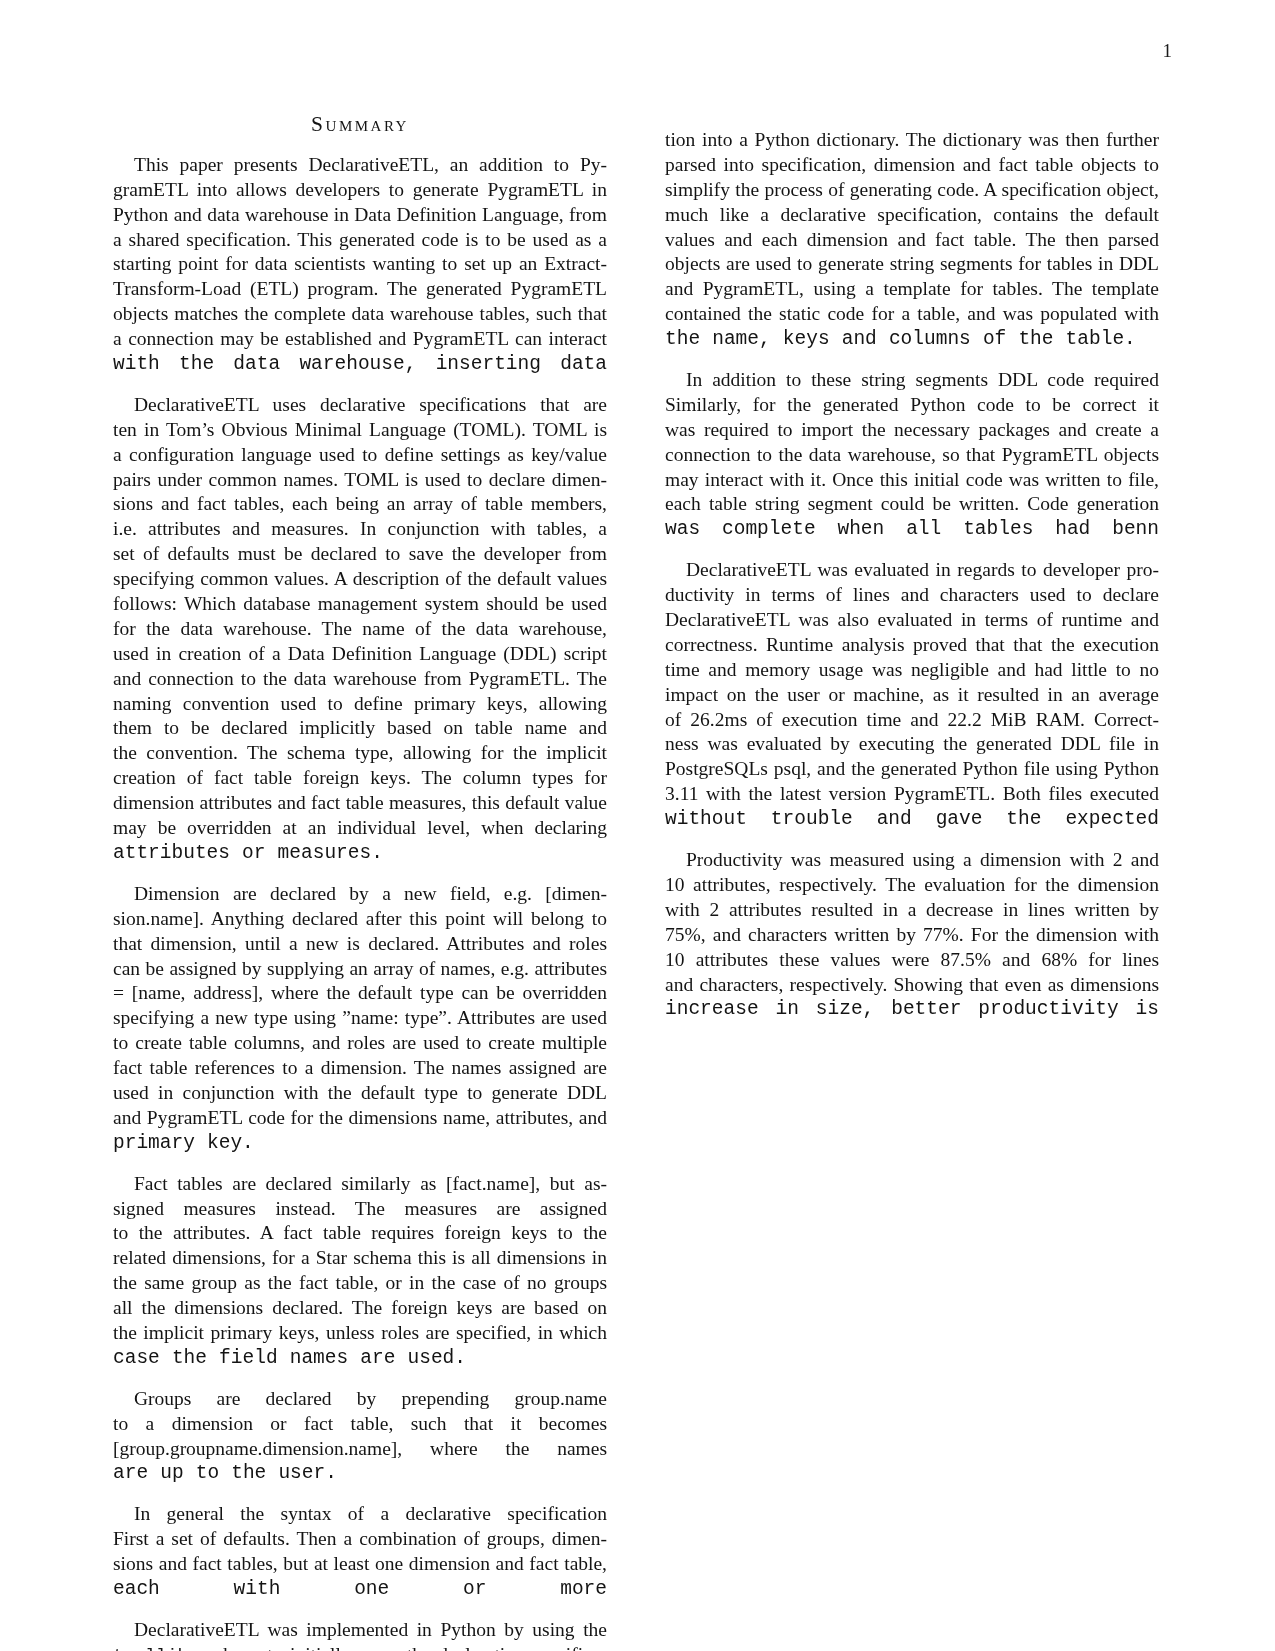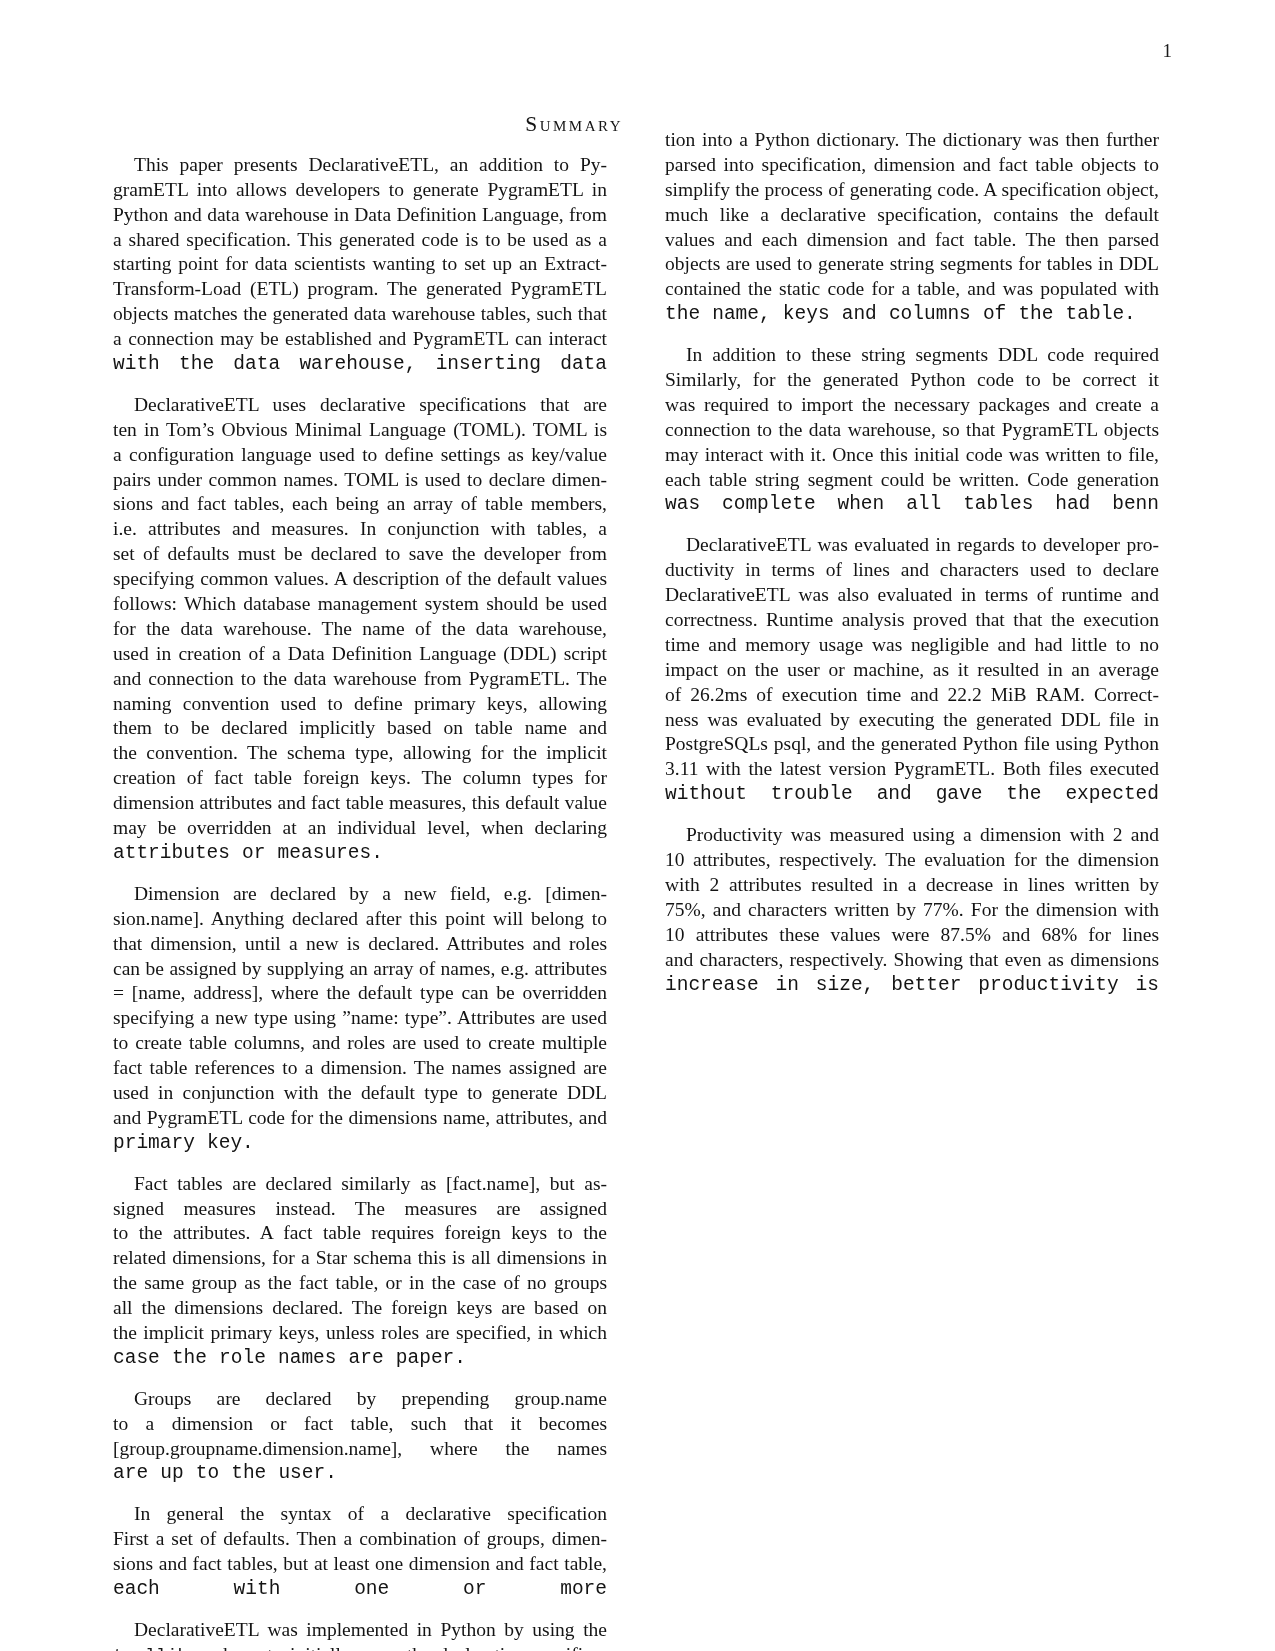--- a/index.html
+++ b/index.html
@@ -27,21 +27,21 @@
     position: absolute;
     top: 112px;
     width: 526px;
   }
   .column.left  { left: 97px; }
   .column.right { left: 649px; }
   .heading {
     font-variant: small-caps;
     font-size: 21.5px;
     letter-spacing: 2.5px;
-    text-align: right;
+    text-align: center;
     line-height: 24.9px;
     height: 24.9px;
     margin-bottom: 4.1px;
   }
   .para { margin: 16px; }
   .line {
     font-size: 19.5px;
     line-height: 24.9px;
     height: 24.9px;
     text-align: justify;
@@ -64,21 +64,21 @@
 
 <div class="column left">
   <div class="heading">Summary</div>
 <div class="para indent">
       <div class="line first">This paper presents DeclarativeETL, an addition to Py-</div>
       <div class="line">gramETL into allows developers to generate PygramETL in</div>
       <div class="line">Python and data warehouse in Data Definition Language, from</div>
       <div class="line">a shared specification. This generated code is to be used as a</div>
       <div class="line">starting point for data scientists wanting to set up an Extract-</div>
       <div class="line">Transform-Load (ETL) program. The generated PygramETL</div>
-      <div class="line">objects matches the generated data warehouse tables, such that</div>
+      <div class="line">objects matches the complete data warehouse tables, such that</div>
       <div class="line">a connection may be established and PygramETL can interact</div>
       <div class="line last">with the data warehouse, inserting data into tables.</div>
     </div>
     <div class="para indent">
       <div class="line first">DeclarativeETL uses declarative specifications that are writ-</div>
       <div class="line">ten in Tom’s Obvious Minimal Language (TOML). TOML is</div>
       <div class="line">a configuration language used to define settings as key/value</div>
       <div class="line">pairs under common names. TOML is used to declare dimen-</div>
       <div class="line">sions and fact tables, each being an array of table members,</div>
       <div class="line">i.e. attributes and measures. In conjunction with tables, a</div>
@@ -110,21 +110,21 @@
       <div class="line last">primary key.</div>
     </div>
     <div class="para indent">
       <div class="line first">Fact tables are declared similarly as [fact.name], but as-</div>
       <div class="line">signed measures instead. The measures are assigned identically</div>
       <div class="line">to the attributes. A fact table requires foreign keys to the</div>
       <div class="line">related dimensions, for a Star schema this is all dimensions in</div>
       <div class="line">the same group as the fact table, or in the case of no groups</div>
       <div class="line">all the dimensions declared. The foreign keys are based on</div>
       <div class="line">the implicit primary keys, unless roles are specified, in which</div>
-      <div class="line last">case the role names are paper.</div>
+      <div class="line last">case the field names are used.</div>
     </div>
     <div class="para indent">
       <div class="line first">Groups are declared by prepending group.name</div>
       <div class="line">to a dimension or fact table, such that it becomes</div>
       <div class="line">[group.<span class="it">groupname</span>.dimension.<span class="it">name</span>], where the names</div>
       <div class="line last">are up to the user.</div>
     </div>
     <div class="para indent">
       <div class="line first">In general the syntax of a declarative specification followed:</div>
       <div class="line">First a set of defaults. Then a combination of groups, dimen-</div>
@@ -138,20 +138,21 @@
   </div>
 
 <div class="column right">
     <div class="para">
       <div class="line first">tion into a Python dictionary. The dictionary was then further</div>
       <div class="line">parsed into specification, dimension and fact table objects to</div>
       <div class="line">simplify the process of generating code. A specification object,</div>
       <div class="line">much like a declarative specification, contains the default</div>
       <div class="line">values and each dimension and fact table. The then parsed</div>
       <div class="line">objects are used to generate string segments for tables in DDL</div>
+      <div class="line">and PygramETL, using a template for tables. The template</div>
       <div class="line">contained the static code for a table, and was populated with</div>
       <div class="line last">the name, keys and columns of the table.</div>
     </div>
     <div class="para indent">
       <div class="line first">In addition to these string segments DDL code required</div>
       <div class="line">Similarly, for the generated Python code to be correct it</div>
       <div class="line">was required to import the necessary packages and create a</div>
       <div class="line">connection to the data warehouse, so that PygramETL objects</div>
       <div class="line">may interact with it. Once this initial code was written to file,</div>
       <div class="line">each table string segment could be written. Code generation</div>

